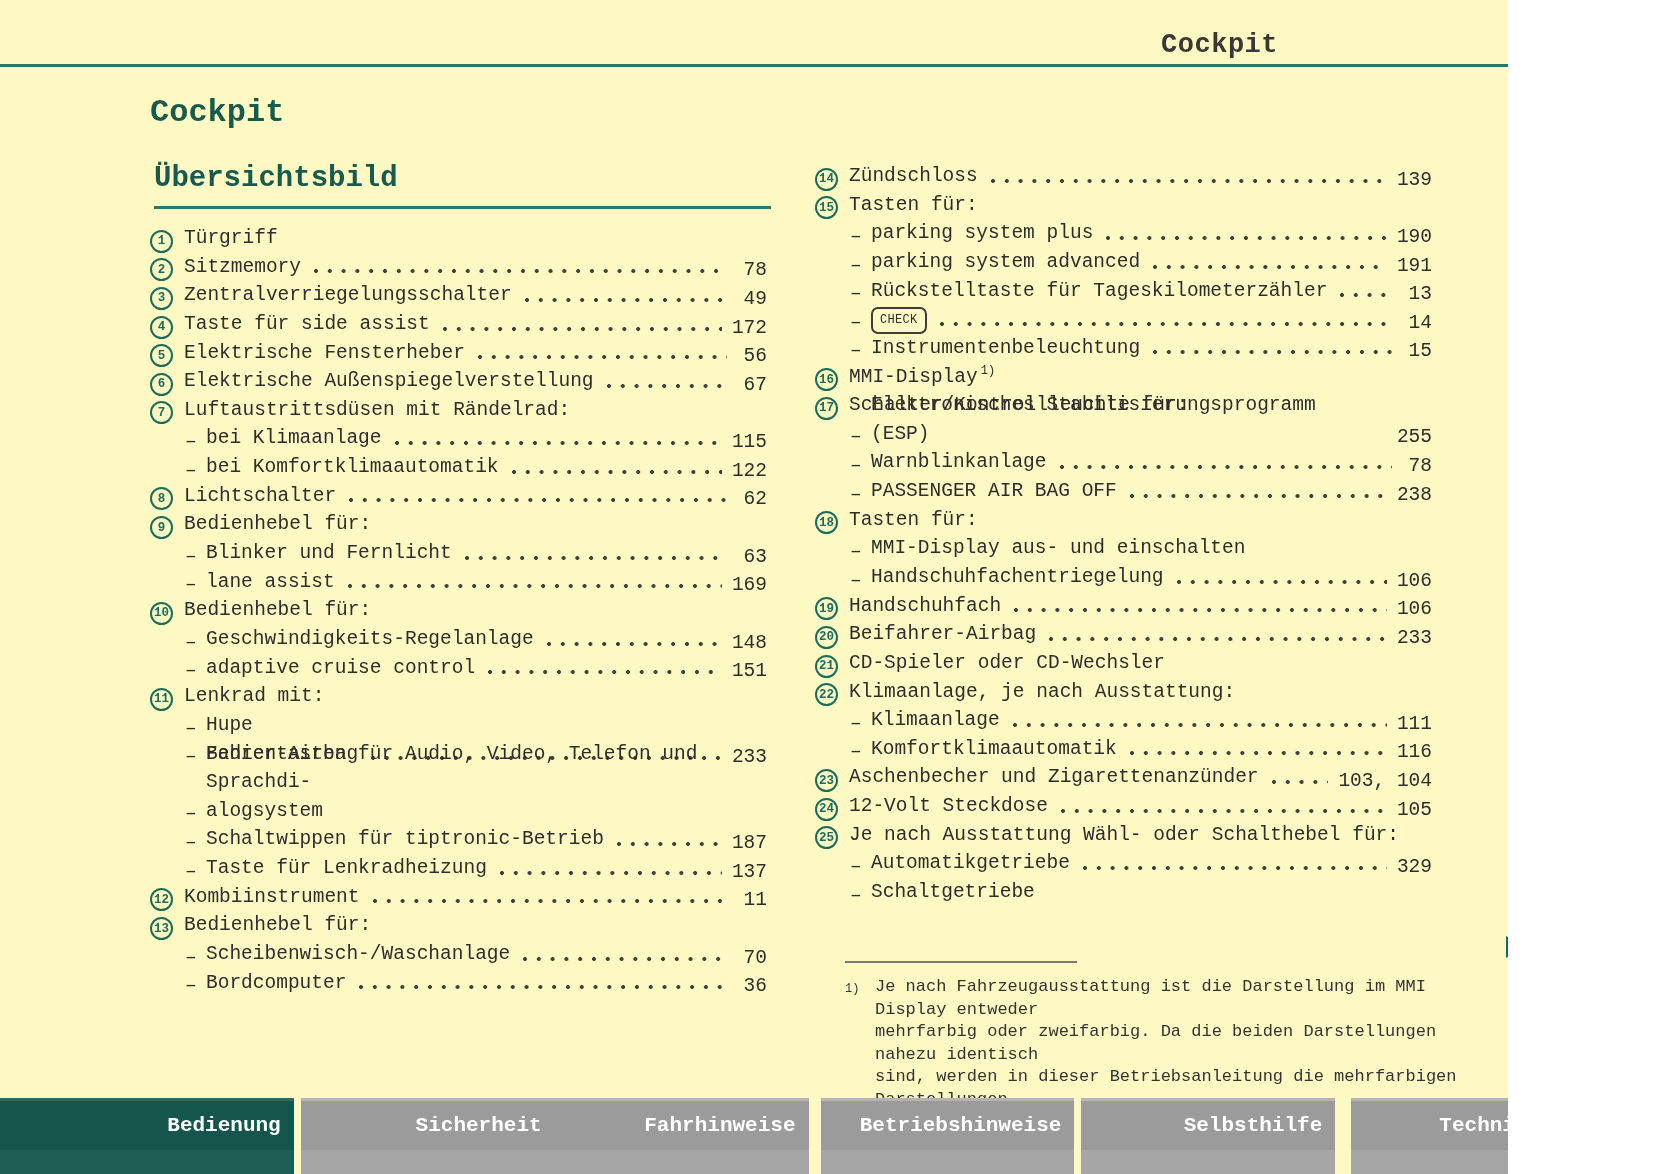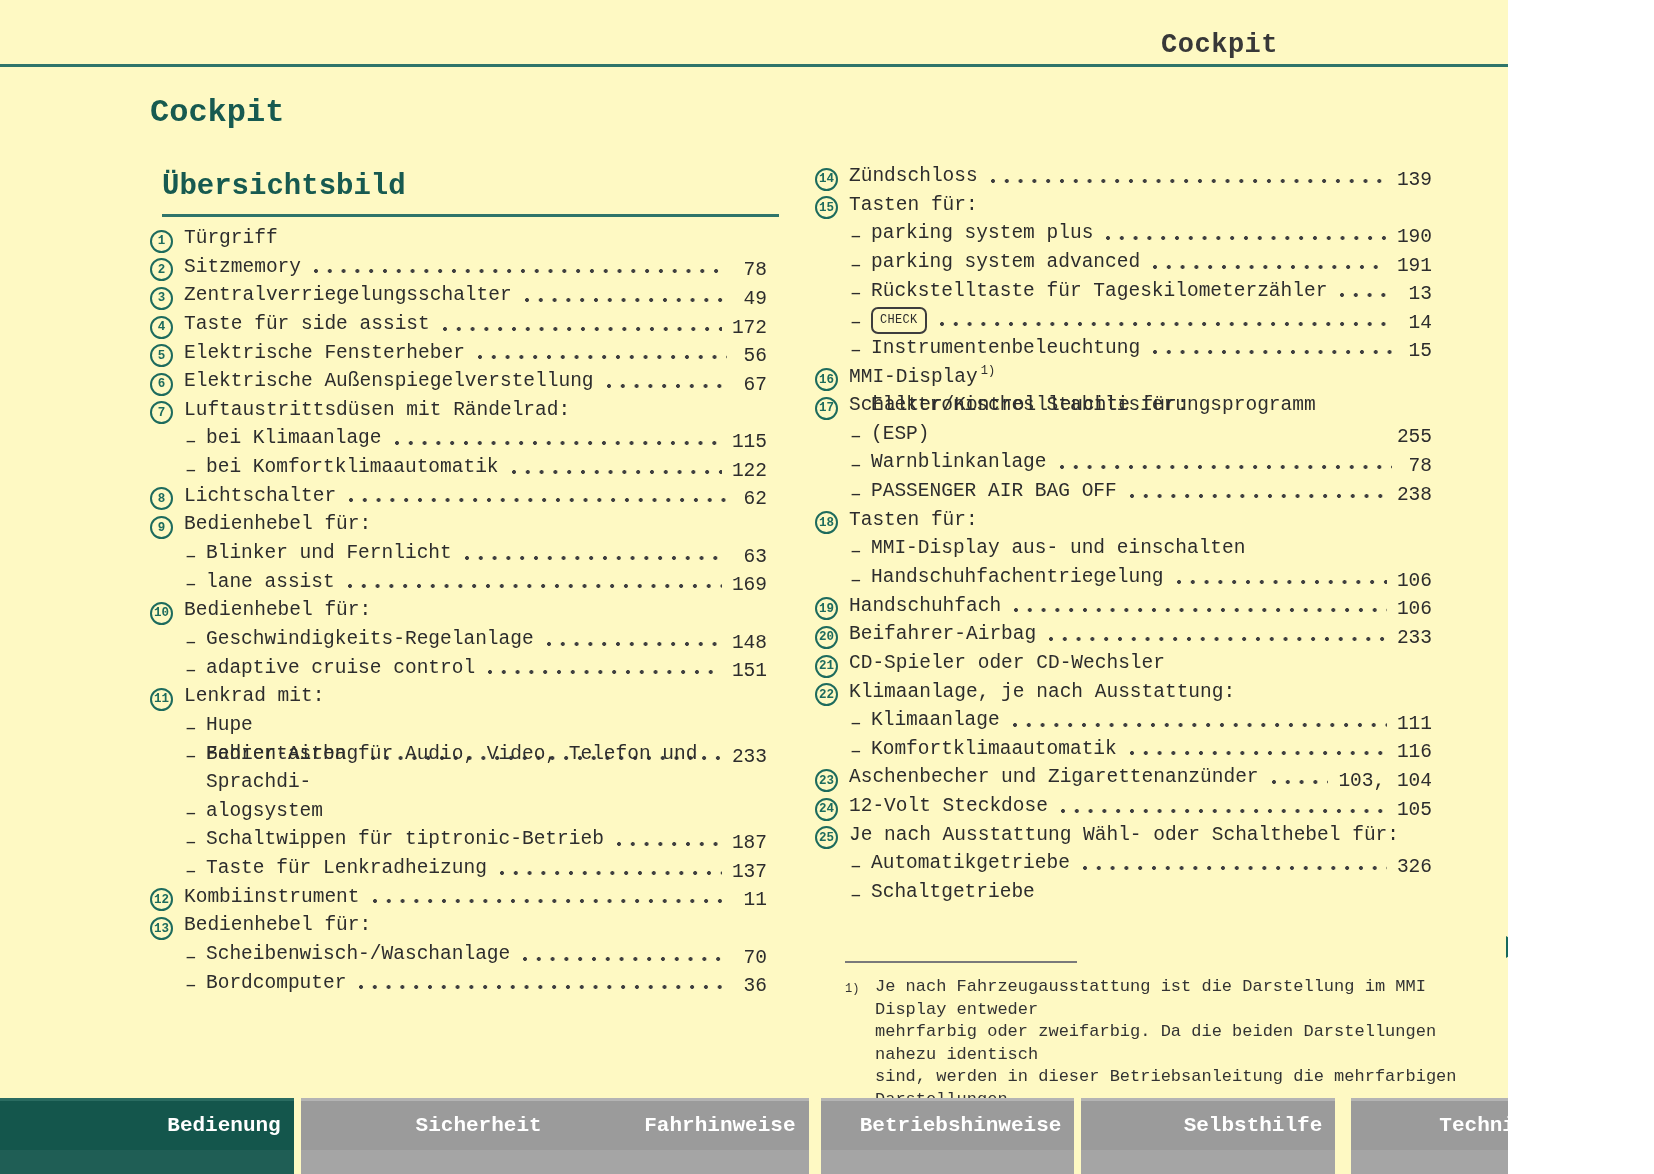--- a/index.html
+++ b/index.html
@@ -10,21 +10,21 @@
   .header-chapter{position:absolute;top:30px;right:230px;font-size:27px;font-weight:bold;
                   color:#383838;letter-spacing:.5px;}
   .header-rule{position:absolute;top:64px;left:0;width:1546px;height:3px;background:#2f756a;}
   .page-badge{position:absolute;top:0;left:1546px;width:108px;height:70px;box-sizing:border-box;
               background:linear-gradient(180deg,#1e6055 0%,#1e6055 32%,#175449 32%);
               display:flex;align-items:center;padding:28px 0 0 13px;
               color:#fff;font-weight:bold;font-size:25px;}
 
   
   .title{position:absolute;top:94px;left:150px;margin:0;font-size:32px;font-weight:bold;color:#175a50;}
-  .section{position:absolute;top:158px;left:150px;width:617px;margin:12px;font-size:29px;font-weight:bold;
+  .section{position:absolute;top:158px;left:150px;width:617px;margin:4px;font-size:29px;font-weight:bold;
            color:#175a50;padding-bottom:11px;border-bottom:3px solid #2f756a;box-sizing:border-box;}
 
   
   .toc{position:absolute;width:617px;}
   #toc-left{left:150px;top:224px;}
   #toc-right{left:815px;top:162px;}
   .row{display:flex;align-items:flex-end;height:28.65px;font-size:19.5px;}
   .row.wrap{height:57.3px;}
   .badge{flex:0 0 23px;height:23px;box-sizing:border-box;border:2px solid #1d6b5d;border-radius:50%;
          color:#1d6b5d;font-size:12.5px;font-weight:bold;display:flex;align-items:center;
@@ -346,21 +346,21 @@
         <span class="pg">105</span>
       </div>
       <div class="row">
         <span class="badge">25</span>
         <span class="label">Je nach Ausstattung Wähl- oder Schalthebel für:</span>
       </div>
       <div class="row sub">
         <span class="dash">–</span>
         <span class="label">Automatikgetriebe</span>
         <span class="dots"></span>
-        <span class="pg">326</span>
+        <span class="pg">329</span>
       </div>
       <div class="row sub">
         <span class="dash">–</span>
         <span class="label">Schaltgetriebe</span>
       </div>
     </div>
 
   <div class="arrow"></div>
 
   <div class="fn-sep"></div>

